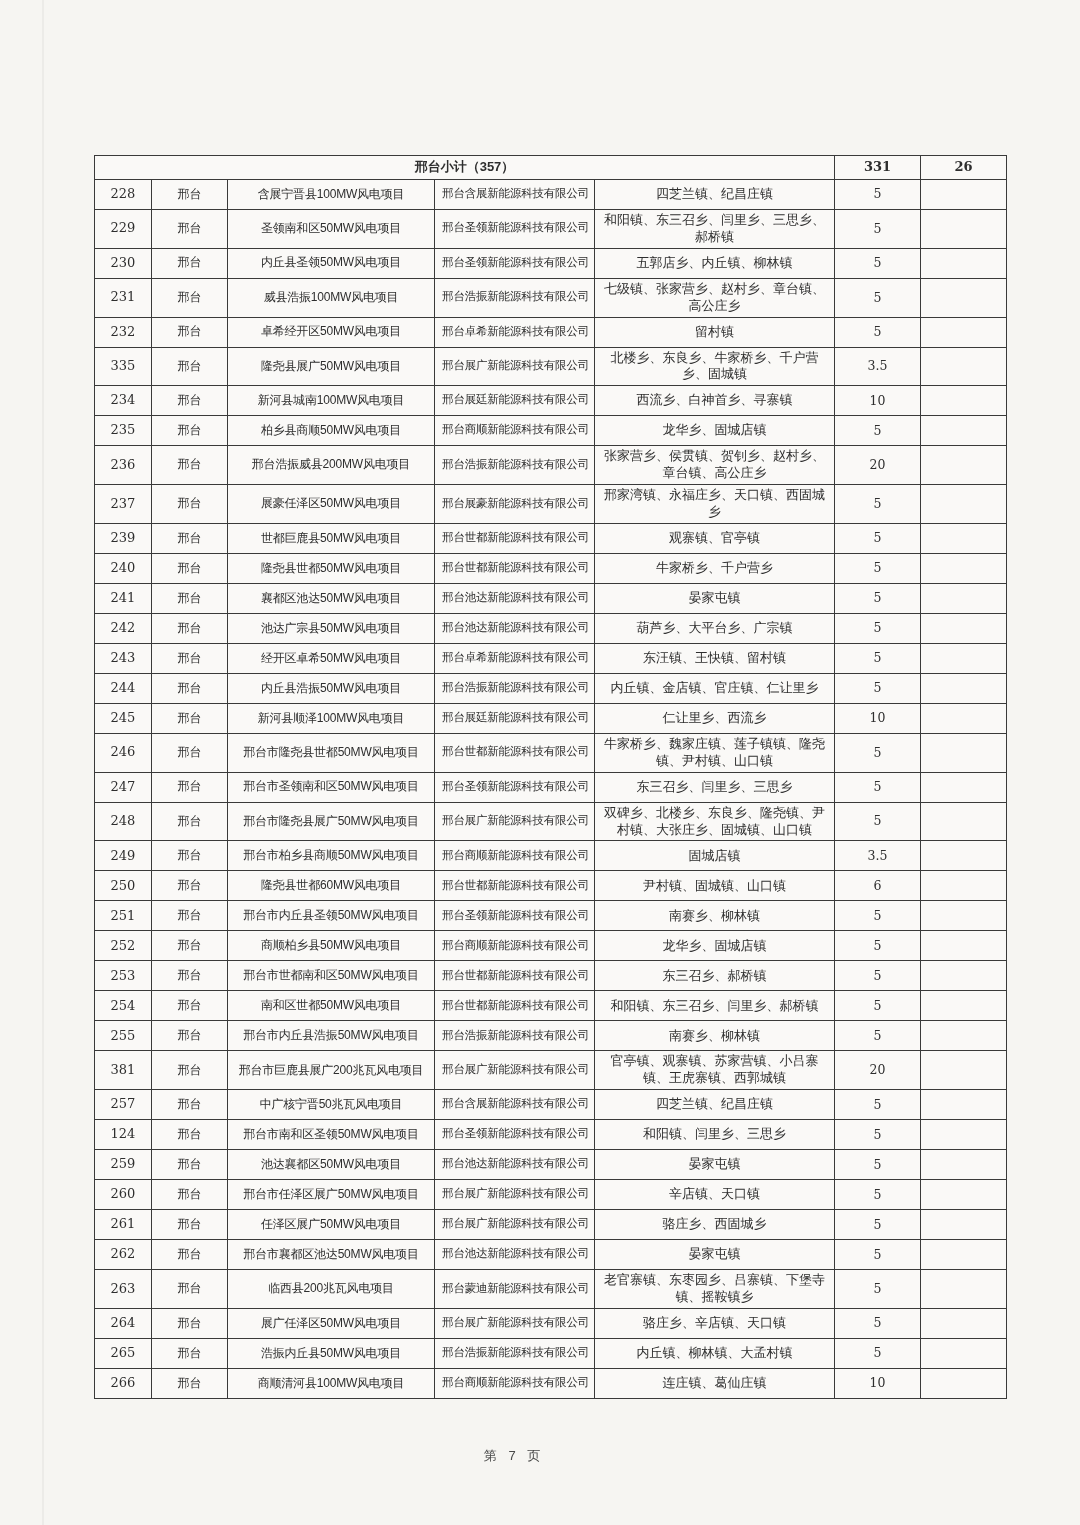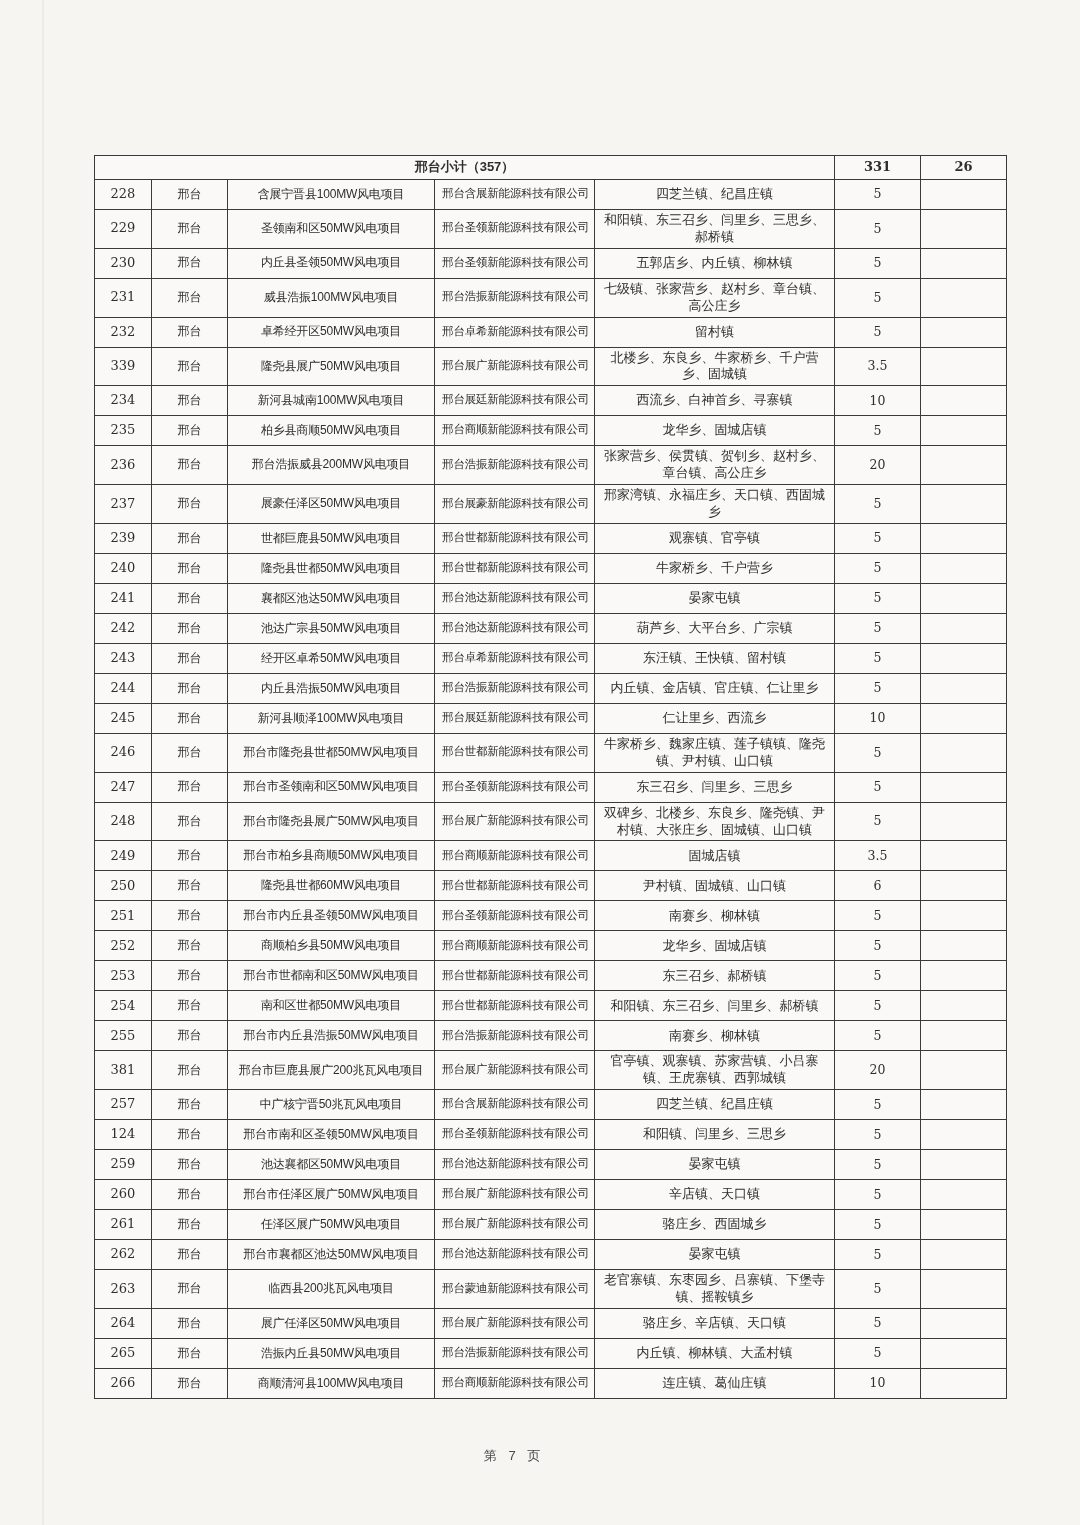--- a/index.html
+++ b/index.html
@@ -129,21 +129,21 @@
         <tr>
           <td class="c-no">232</td>
           <td class="c-city">邢台</td>
           <td class="c-project">卓希经开区50MW风电项目</td>
           <td class="c-company">邢台卓希新能源科技有限公司</td>
           <td class="c-town">留村镇</td>
           <td class="c-val">5</td>
           <td class="c-extra"></td>
         </tr>
         <tr>
-          <td class="c-no">339</td>
+          <td class="c-no">335</td>
           <td class="c-city">邢台</td>
           <td class="c-project">隆尧县展广50MW风电项目</td>
           <td class="c-company">邢台展广新能源科技有限公司</td>
           <td class="c-town">北楼乡、东良乡、牛家桥乡、千户营乡、固城镇</td>
           <td class="c-val">3.5</td>
           <td class="c-extra"></td>
         </tr>
         <tr>
           <td class="c-no">234</td>
           <td class="c-city">邢台</td>

